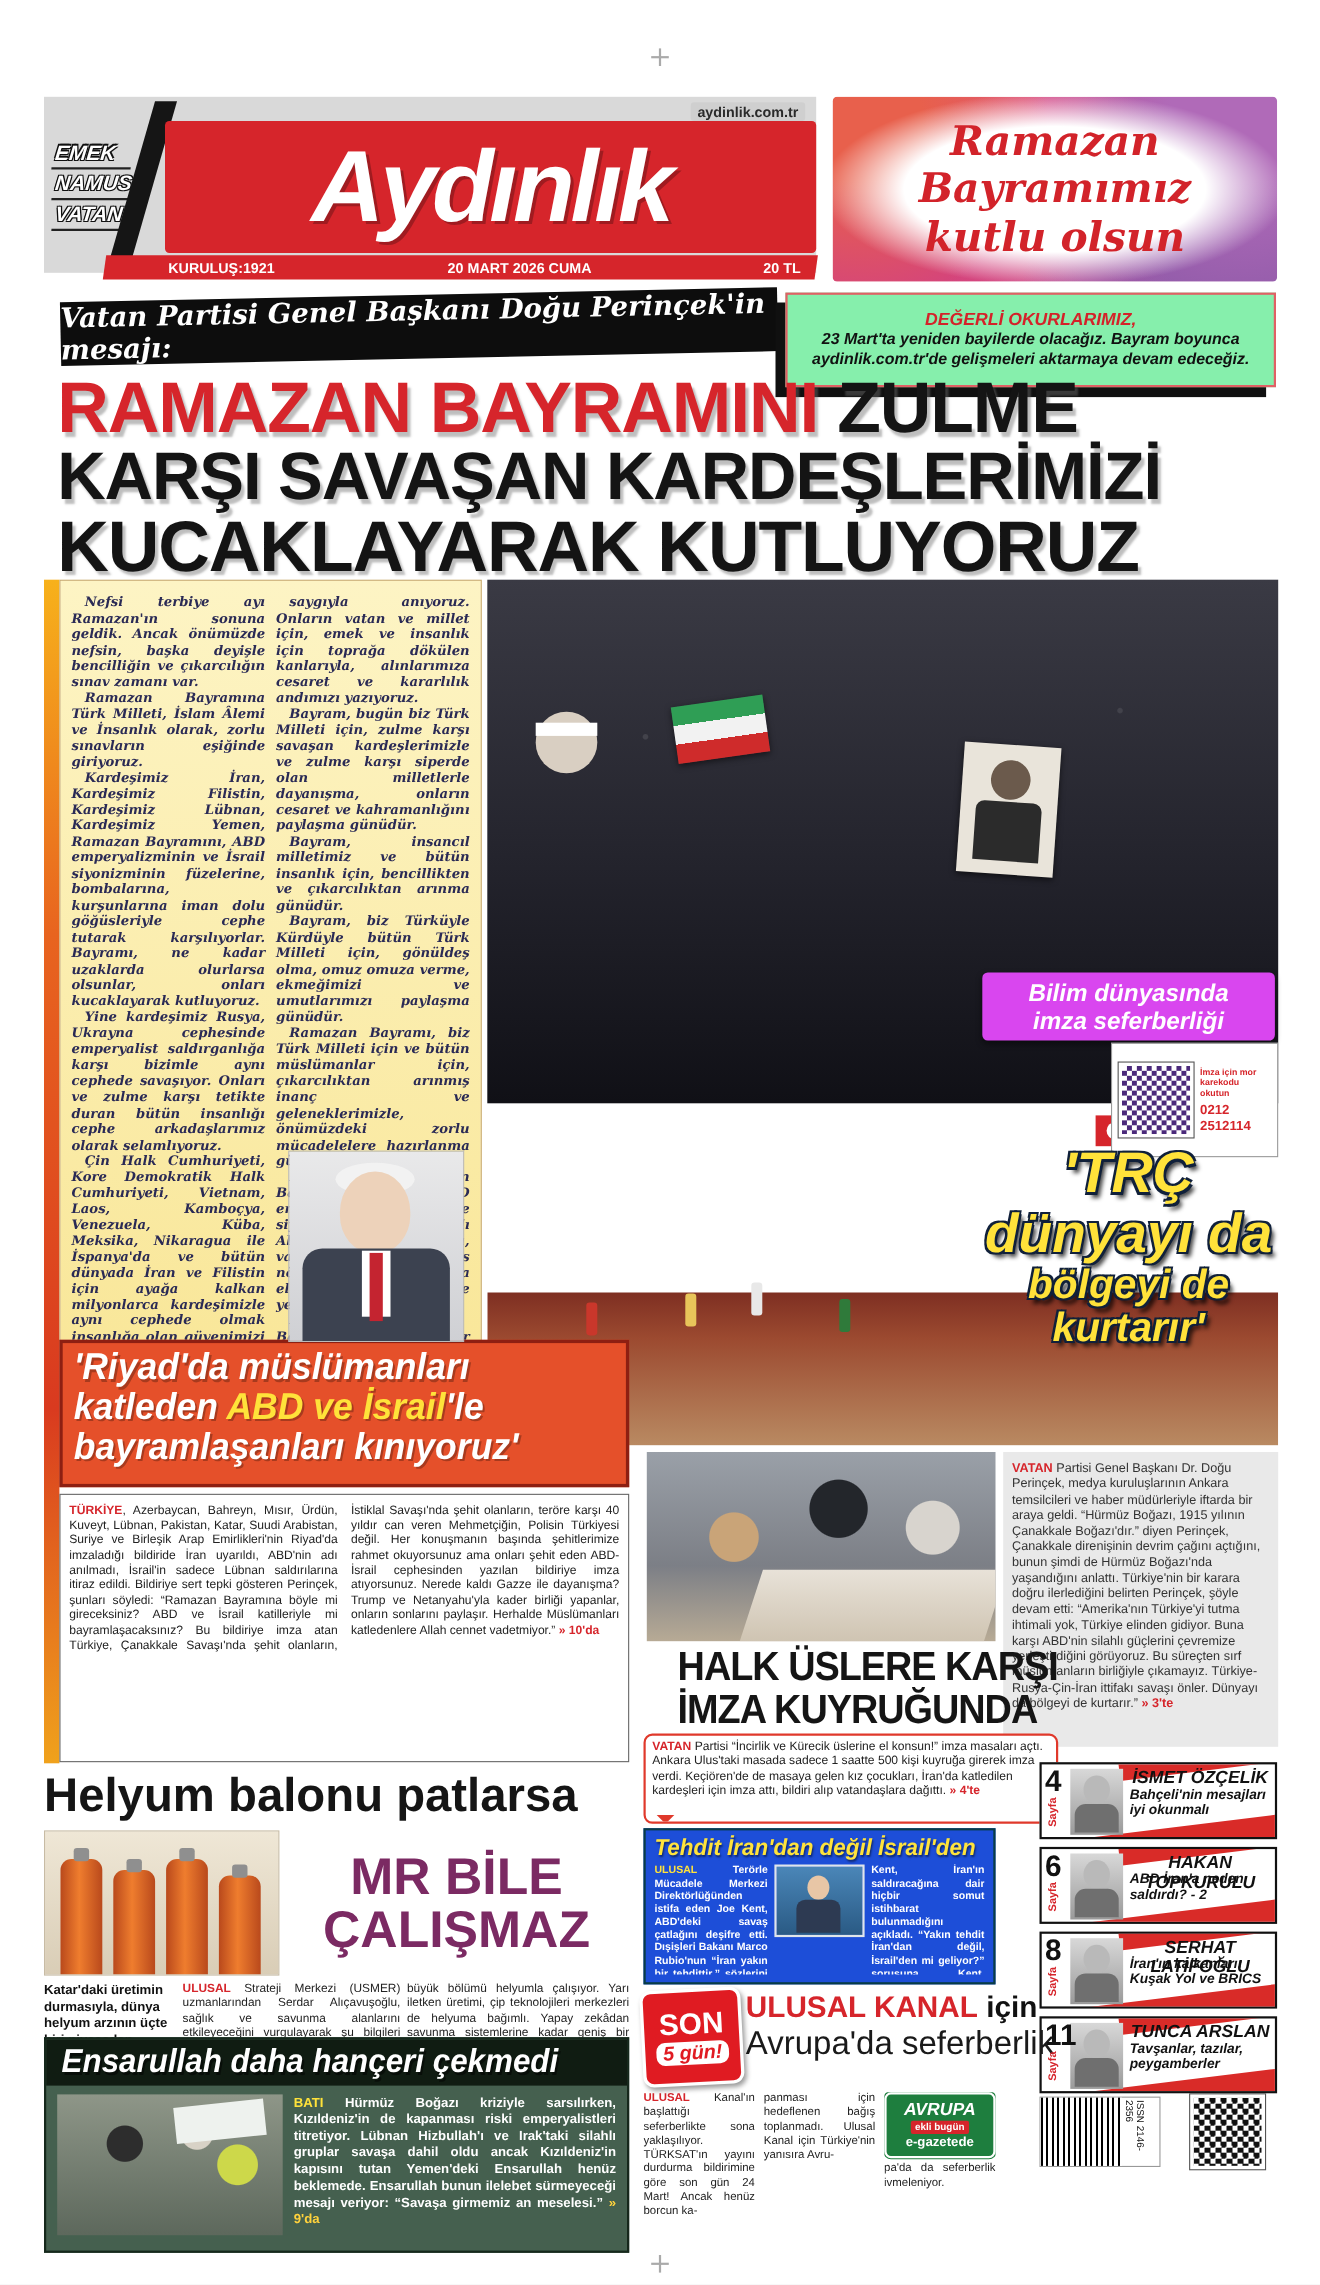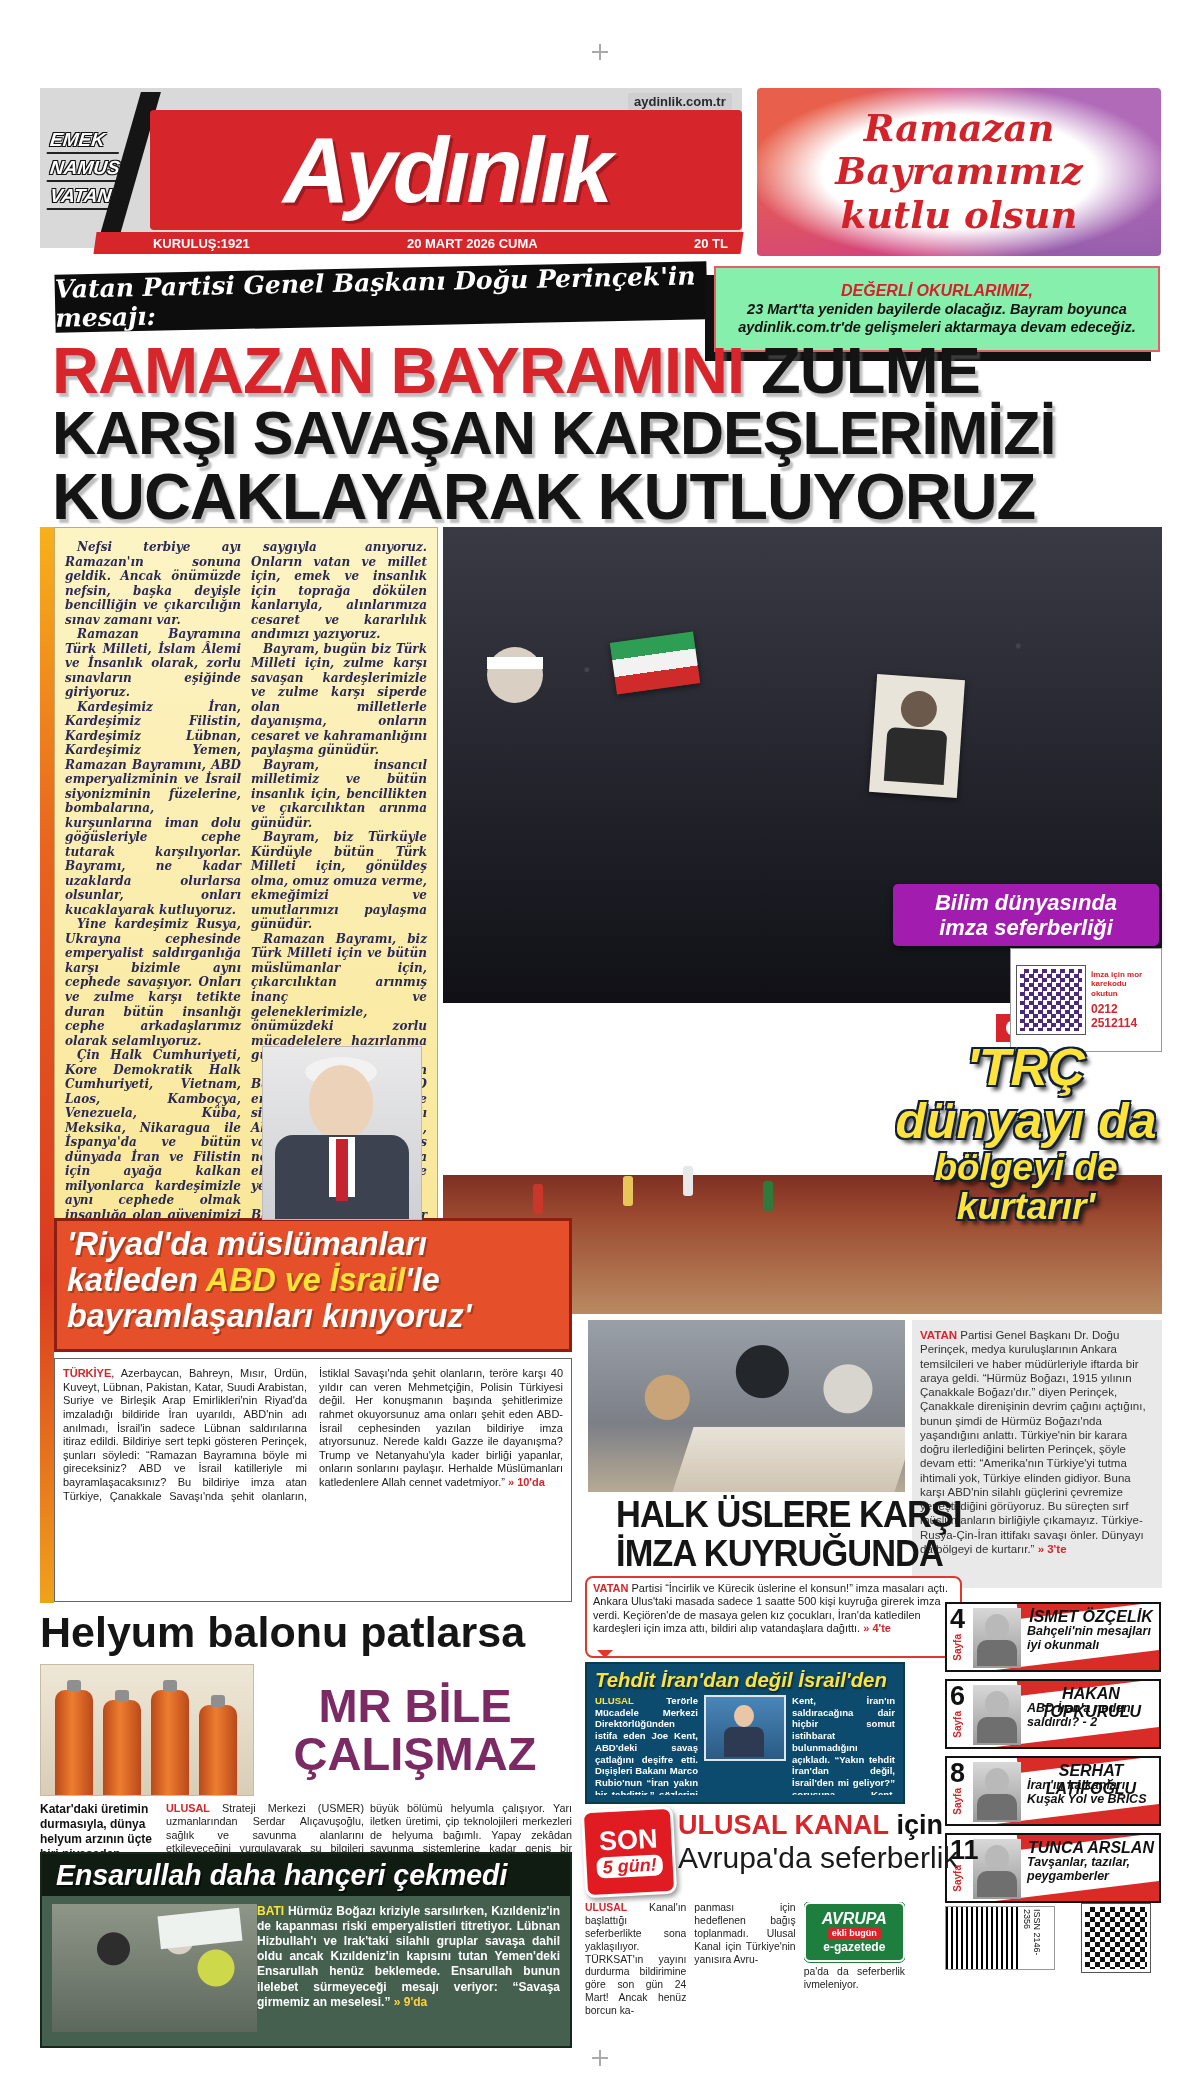--- a/index.html
+++ b/index.html
@@ -77,21 +77,21 @@
       radial-gradient(circle at 60% 55%, rgba(255,255,255,.08) 0 2px, transparent 3px),
       radial-gradient(circle at 80% 25%, rgba(255,255,255,.09) 0 2px, transparent 3px),
       linear-gradient(180deg,#3a3a44 0%,#23232c 55%,#101016 100%);}
   .flag-iran{position:absolute;left:170px;top:110px;width:84px;height:52px;transform:rotate(-8deg);
      background:linear-gradient(180deg,#2f9e55 33%,#f2f2f2 33% 66%,#cf2b2b 66%);box-shadow:0 2px 6px #0008;}
   .poster{position:absolute;left:430px;top:150px;width:88px;height:118px;background:#e9e4da;transform:rotate(4deg);box-shadow:0 2px 6px #0009;}
   .poster::before{content:"";position:absolute;left:26px;top:14px;width:36px;height:36px;border-radius:50%;background:#6b5a4c;}
   .poster::after{content:"";position:absolute;left:14px;top:52px;width:60px;height:54px;background:#2b2b2b;border-radius:8px 8px 0 0;}
   .headband{position:absolute;left:44px;top:120px;width:56px;height:56px;border-radius:50%;background:#d9cfc2;}
   .headband::before{content:"";position:absolute;left:0;top:10px;width:56px;height:12px;background:#fff;}
-  .sci-badge{left:893px;top:884px;width:266px;height:62px;background:#a21caf;border-radius:5px;z-index:3;
+  .sci-badge{left:893px;top:884px;width:266px;height:62px;background:#d946ef;border-radius:5px;z-index:3;
       display:flex;flex-direction:column;align-items:center;justify-content:center;box-shadow:0 3px 6px #0007;}
   .sci-badge div{color:#fff;font-weight:800;font-style:italic;font-size:22px;line-height:1.15;}
   .qr-panel{left:1010px;top:948px;width:152px;height:104px;background:#fff;border:1px solid #999;z-index:3;
       display:flex;align-items:center;gap:6px;padding:6px;box-sizing:border-box;}
   .qr{width:62px;height:62px;background:repeating-conic-gradient(#111 0% 25%, #fff 0% 50%);background-size:10px 10px;border:3px solid #fff;outline:1px solid #555;}
   .qr.purple{background:repeating-conic-gradient(#4b2a7b 0% 25%, #fff 0% 50%);background-size:9px 9px;}
   .qr-txt{flex:1;}
   .qr-cap{color:#d6252b;font-size:8px;font-weight:bold;line-height:1.2;}
   .qr-phone{color:#d6252b;font-size:12px;font-weight:800;margin-top:4px;}
   .iftar{left:443px;top:1006px;width:719px;height:308px;overflow:hidden;
@@ -155,21 +155,21 @@
   .hel-head{left:40px;top:1608px;width:532px;font-size:43px;font-weight:600;color:#151515;letter-spacing:0;}
   .cyl{left:40px;top:1664px;width:212px;height:130px;background:linear-gradient(180deg,#efe7d6,#d9cdb6);overflow:hidden;border:1px solid #c7bba4;}
   .cyl i{position:absolute;bottom:0;width:38px;height:105px;border-radius:10px 10px 0 0;
      background:linear-gradient(90deg,#b9491c,#ef7d2e 45%,#b9491c);}
   .cyl i::before{content:"";position:absolute;left:12px;top:-10px;width:14px;height:12px;background:#8f8f8f;border-radius:3px;}
   .mr-text{left:258px;top:1664px;width:314px;height:132px;display:flex;flex-direction:column;align-items:center;justify-content:center;}
   .mr-text div{font-size:47px;font-weight:800;color:#7b2a63;line-height:1.02;letter-spacing:0;}
   .hel-lead{left:40px;top:1802px;width:120px;height:170px;font-size:12px;font-weight:bold;color:#111;line-height:1.25;overflow:hidden;}
   .hel-col{top:1802px;height:170px;font-size:10.8px;line-height:1.23;color:#222;text-align:justify;overflow:hidden;}
   
-  .tehdit{left:585px;top:1662px;width:320px;height:142px;background:#0c4a6e;border:2px solid #083c46;
+  .tehdit{left:585px;top:1662px;width:320px;height:142px;background:#1d4ed8;border:2px solid #083c46;
      box-sizing:border-box;padding:4px 8px;}
   .tehdit .head{font-size:21px;font-weight:800;font-style:italic;color:#ffe33c;text-align:center;
      text-shadow:1px 2px 2px #00000088;margin-bottom:3px;white-space:nowrap;transform:scaleX(.97);transform-origin:0 50%;}
   .tehdit .row{display:flex;gap:6px;}
   .tehdit .tcol{flex:1;font-size:9.6px;line-height:1.22;font-weight:bold;color:#fff;text-align:justify;overflow:hidden;height:100px;}
   .kent{width:78px;height:62px;background:linear-gradient(180deg,#4a86b8,#2a5a84);border:2px solid #dfe5ea;position:relative;flex:none;}
   .kent::before{content:"";position:absolute;left:28px;top:8px;width:20px;height:22px;border-radius:50%;background:#e8c6a6;}
   .kent::after{content:"";position:absolute;left:18px;top:30px;width:40px;height:30px;background:#2d3a52;border-radius:8px 8px 0 0;}
   
   .son{left:583px;top:1808px;width:86px;height:82px;background:#e01b22;border:3px solid #fff;border-radius:10px;
@@ -185,21 +185,21 @@
   .avr{width:100%;height:60px;background:#1e7e3e;border:2px solid #fff;outline:1px solid #1e7e3e;border-radius:6px;
      display:flex;flex-direction:column;align-items:center;justify-content:center;margin-bottom:4px;box-sizing:border-box;}
   .avr .a1{color:#fff;font-weight:800;font-style:italic;font-size:16px;line-height:1;}
   .avr .a2{background:#d6252b;color:#fff;font-size:9px;font-weight:bold;padding:0 4px;border-radius:2px;margin:1px 0;}
   .avr .a3{color:#fff;font-weight:800;font-size:12px;line-height:1;}
   
   .ensar{left:40px;top:1852px;width:532px;height:196px;background:#45604f;border:2px solid #16281c;box-sizing:border-box;}
   .ensar .head{height:42px;background:#101c12;display:flex;align-items:center;padding-left:14px;}
   .ensar .head span{color:#fff;font-weight:800;font-style:italic;font-size:30px;white-space:nowrap;transform:scaleX(.95);transform-origin:0 50%;
       text-shadow:2px 2px 0 #00000077;}
-  .ensar .content{display:flex;padding:8px 10px;}
+  .ensar .content{display:flex;gap:10px;padding:8px 10px;}
   .yemen-pic{width:205px;height:128px;flex:none;position:relative;overflow:hidden;
      background:
        radial-gradient(circle at 30% 35%,#2d2d2d 0 16px,transparent 17px),
        radial-gradient(circle at 62% 28%,#d8d2c6 0 14px,transparent 15px),
        radial-gradient(circle at 80% 50%,#cdd84a 0 18px,transparent 19px),
        linear-gradient(180deg,#8e9688,#5d685c);}
   .yemen-pic::before{content:"";position:absolute;left:52%;top:6%;width:40%;height:26%;background:#eef2ee;transform:rotate(-6deg);}
   .ensar .body{font-size:12px;line-height:1.26;font-weight:bold;color:#fff;text-align:justify;overflow:hidden;}
 </style>
 </head>

